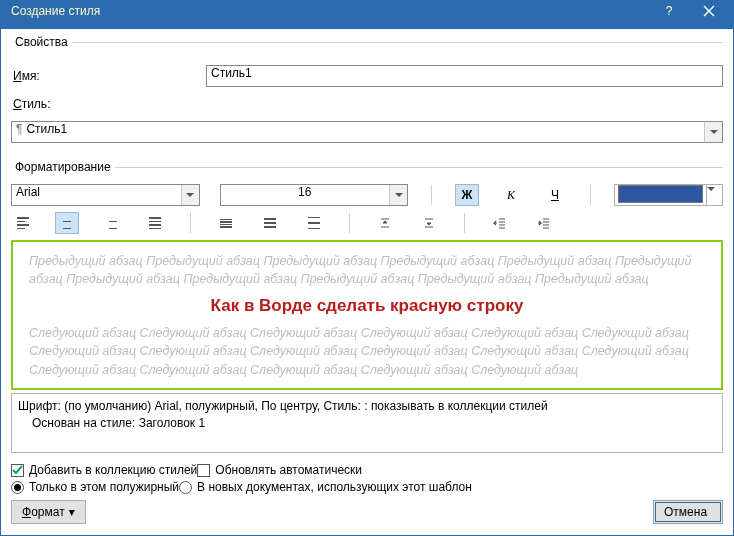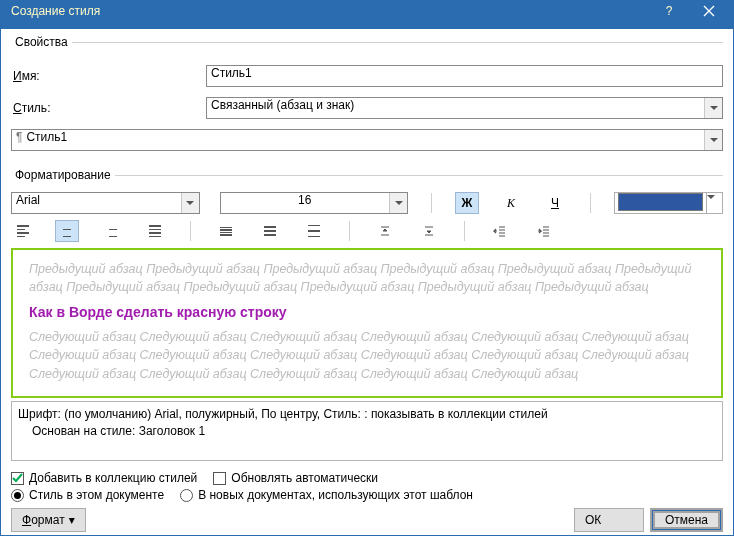--- a/index.html
+++ b/index.html
@@ -22,33 +22,33 @@
 .fontbox{width:120px}
 .sizebox{width:40px}
 .tbtn{width:24px;height:22px;border:1px solid transparent;display:flex;align-items:center;justify-content:center;cursor:pointer}
 .tbtn.active{border-color:#9cb7d4;background:#cde3f7}
 .sep{width:1px;height:20px;background:#d0d0d0;margin:0 3px}
 .swatch{width:85px;height:18px;border:1px solid #777;background:#2d57a0;display:inline-block}
 .colorbtn{display:flex;align-items:center;border:1px solid #aeaeae;height:22px}
 .colorbtn .caret{border-left:1px solid #aeaeae}
 .preview{border:2px solid #84cc16;padding:10px 16px 4px;height:150px;overflow:hidden;font-family:Arial,sans-serif}
 .prev-gray{color:#bdbdbd;font-style:italic;font-size:12.5px;line-height:1.45}
-.prev-title{color:#a21caf;font-weight:bold;font-size:14px;margin:8px 0}
+.prev-title{color:#b91c1c;font-weight:bold;text-align:center;font-size:17px;margin:8px 0}
 .desc{border:1px solid #b5b5b5;padding:4px 6px;height:60px;font-size:11px;line-height:1.45;margin-top:3px}
 .checks{margin:8px 0 4px}
-.checkrow{display:flex;align-items:center;gap:16px;margin:3px 0}
+.checkrow{display:flex;align-items:center;gap:0;margin:3px 0}
 .ck,.rd{display:flex;align-items:center;gap:5px;cursor:pointer}
 .ck .box{width:13px;height:13px;border:1px solid #555;display:flex;align-items:center;justify-content:center;background:#fff}
 .ck .box svg{width:11px;height:11px}
 .rd .dot{width:13px;height:13px;border:1px solid #555;border-radius:50%;display:flex;align-items:center;justify-content:center;background:#fff}
 .rd .dot .inner{width:7px;height:7px;border-radius:50%}
 .rd.sel .dot .inner{background:#000}
 .footer{display:flex;align-items:center;margin-top:6px}
 .fbtn{border:1px solid #adadad;background:#e1e1e1;height:24px;min-width:70px;padding:4px 10px;display:flex;align-items:center;justify-content:flex-start;cursor:pointer}
-.fbtn.focus{border:5px solid #a3a3a3;outline:1px solid #2b6cb0;outline-offset:-3px}
+.fbtn.focus{border:1px solid #a3a3a3;outline:1px solid #2b6cb0;outline-offset:-3px}
 .spacer{flex:1}
 svg{display:block}
 .lines{display:flex;flex-direction:column;gap:2px;width:12px}
 .lines span{height:1.5px;background:#555;display:block}
 </style>
 </head>
 <body>
 
 <div class="titlebar">
   <div class="title">Создание стиля</div>
@@ -65,28 +65,20 @@
 <fieldset>
   <legend>Свойства</legend>
   <div class="row">
     <div class="lbl"><u>И</u><span>мя:</span></div>
     <div class="textin">
           <input value="Стиль1" style="">
         </div>
   </div>
   <div class="row">
     <div class="lbl"><u>С</u>тиль:</div>
-    <div class="combo">
-      <div class="val">Связанный (абзац и знак)</div>
-      <div class="caret">
-            <svg viewBox="0 0 8 8">
-              <path d="M0 2l4 4 4-4z" fill="#555"></path>
-            </svg>
-          </div>
-    </div>
   </div>
   <div class="row">
     <div class="combo">
       <div class="val">
             <span style="color:#777">¶</span>
             <span>Стиль1</span>
           </div>
       <div class="caret">
             <svg viewBox="0 0 8 8">
               <path d="M0 2l4 4 4-4z" fill="#555"></path>
@@ -242,35 +234,34 @@
     <label class="ck">
       <span class="box"></span>
       <span>Обновлять автоматически</span>
     </label>
   </div>
   <div class="checkrow">
     <label class="rd sel">
       <span class="dot">
             <span class="inner"></span>
           </span>
-      <span>Стиль в этом документе</span>
+      <span>Только в этом полужирный</span>
     </label>
     <label class="rd">
       <span class="dot">
             <span class="inner"></span>
           </span>
       <span>В новых документах, использующих этот шаблон</span>
     </label>
   </div>
 </div>
 
 <div class="footer">
   <div class="fbtn">
     <span><u>Ф</u>ормат</span>
         <span style="margin-left:4px">▾</span>
   </div>
   <div class="spacer"></div>
-  <div class="fbtn">ОК</div>
   <div style="width:6px"></div>
   <div class="fbtn focus">Отмена</div>
 </div>
 
 </div>
 
 </body></html>

